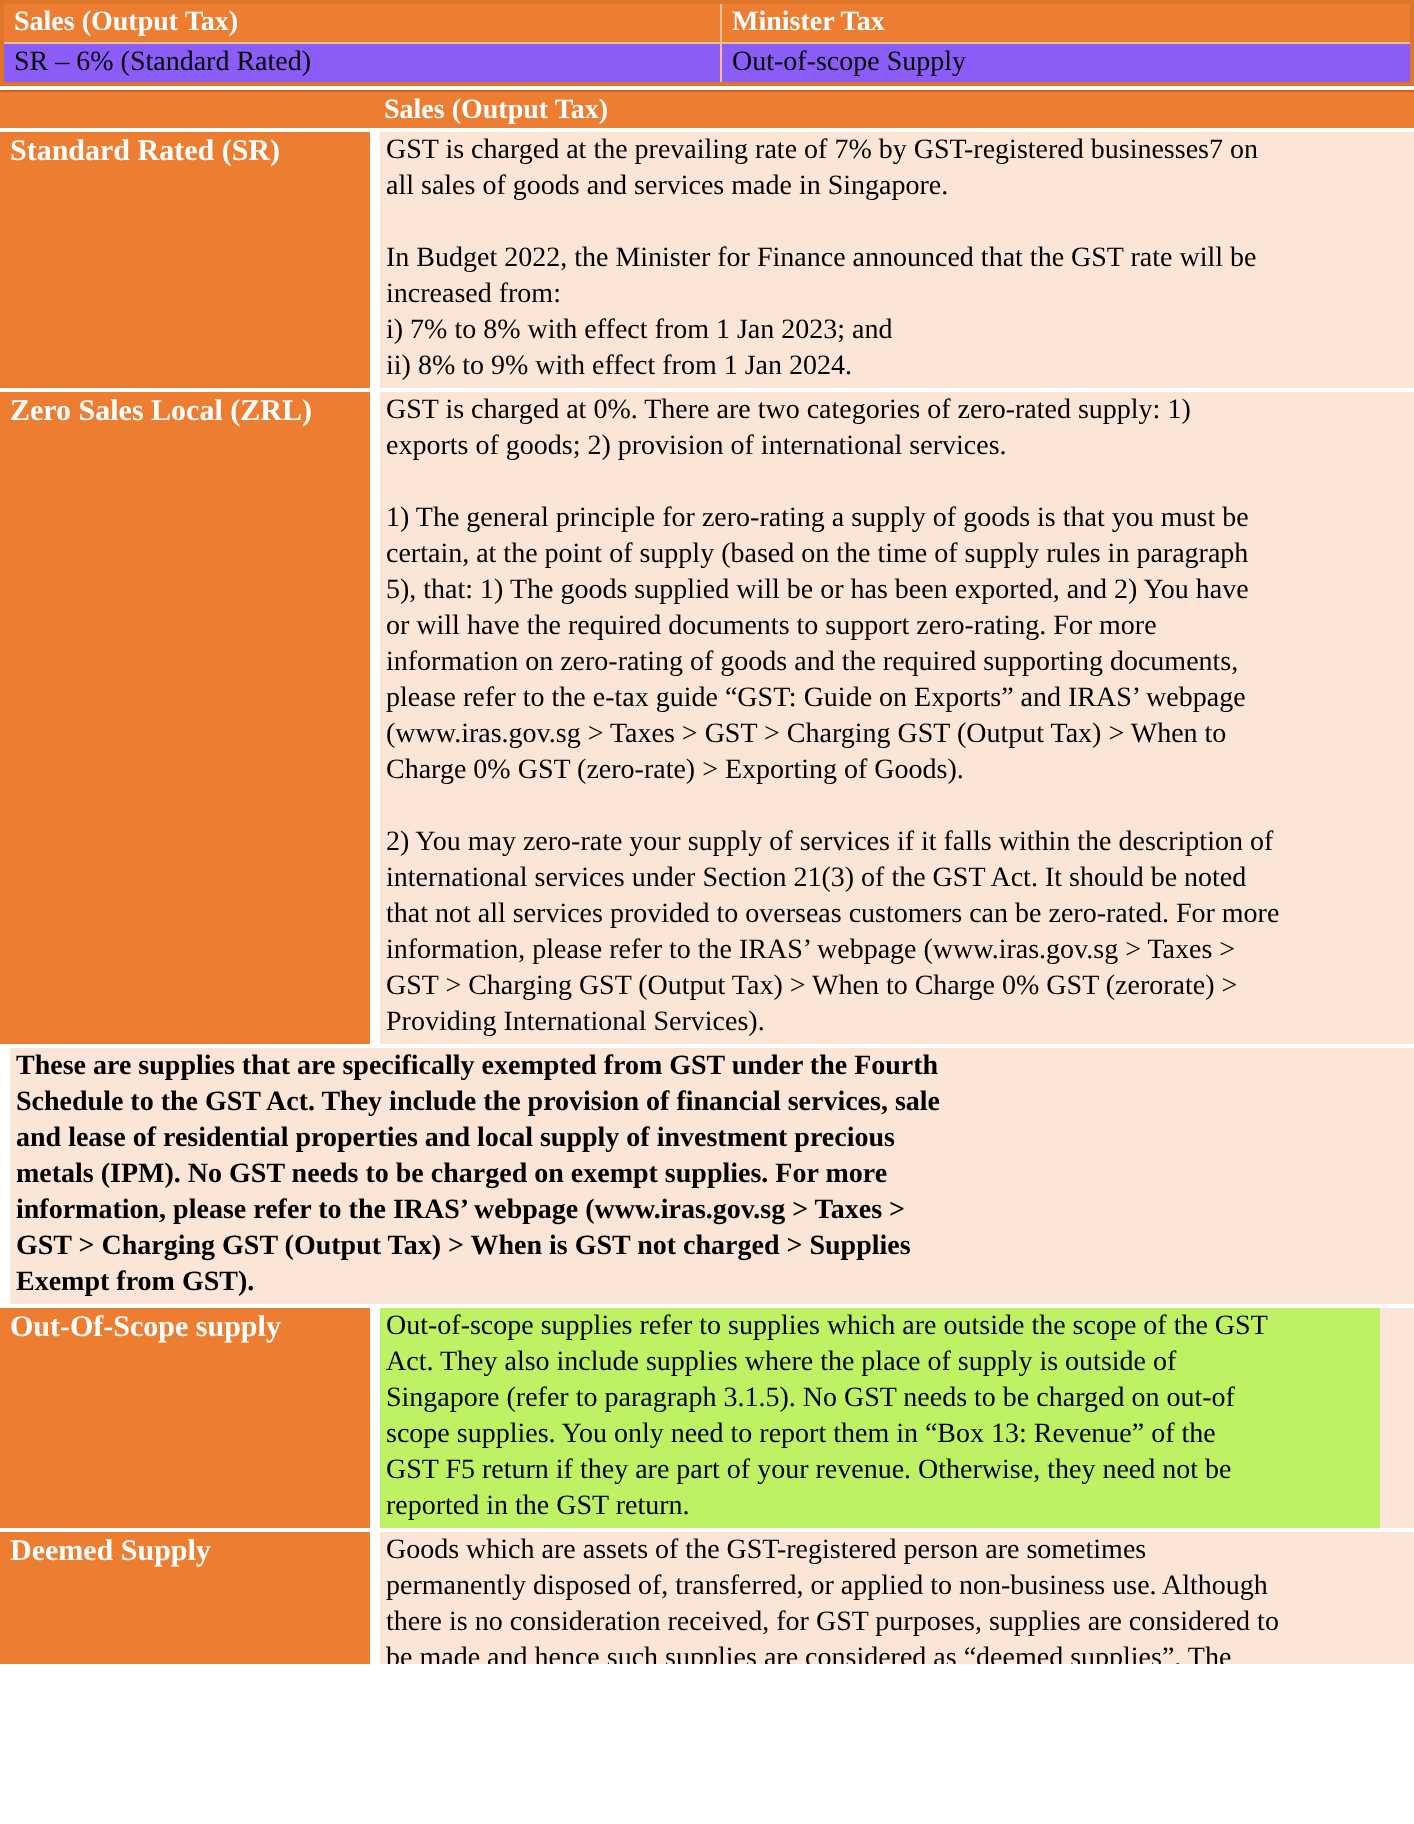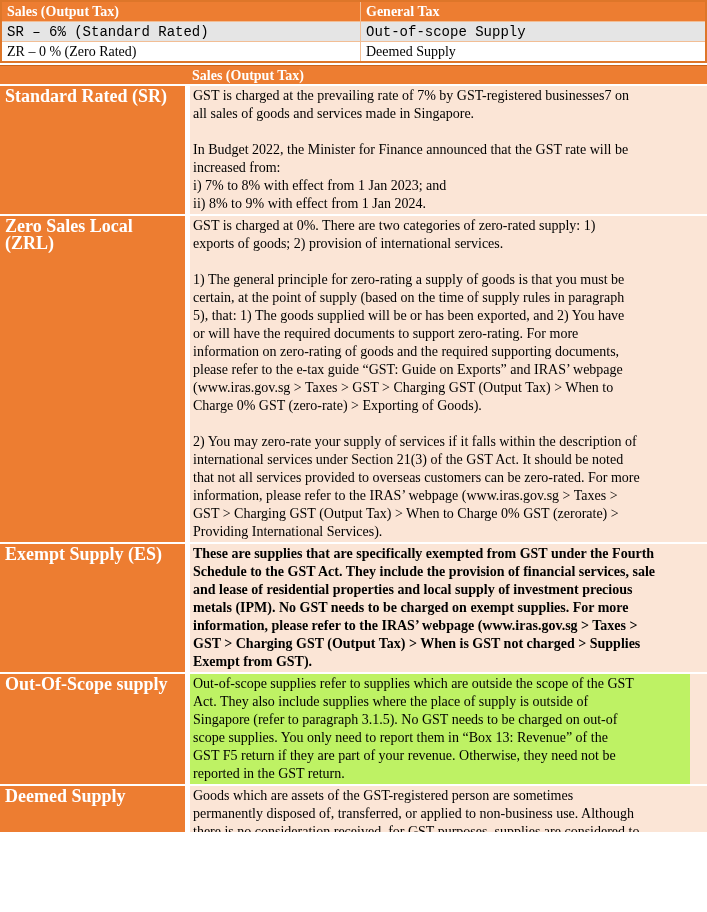--- a/index.html
+++ b/index.html
@@ -27,21 +27,21 @@
     padding:0 0 0 5px;
     text-align:left;
     overflow:hidden;
     white-space:nowrap;
   }
   table.top-table th {
     background:#ED7D31;
     color:#ffffff;
     font-weight:bold;
   }
-  table.top-table tr.peach td { background:#e5e5e5;font-family:Liberation Mono, monospace; }
+  table.top-table tr.peach td { background:#8b5cf6; }
   table.top-table tr.plain td { background:#ffffff; }
   .col1 { width:353px; }
 
   
   .detail-header {
     margin-top:2px;
     height:19px;
     line-height:19px;
     background:#ED7D31;
     border-top:1px solid #C9621A;
@@ -51,21 +51,21 @@
     padding-left:192px;
     box-sizing:border-box;
   }
   .drow { display:flex; margin-top:2px; align-items:stretch; }
   .dlabel {
     width:185px;
     flex:0 0 185px;
     background:#ED7D31;
     color:#ffffff;
     font-weight:bold;
-    font-size:18px;
+    font-size:15px;
     line-height:17px;
     padding:2px 4px 0 5px;
     box-sizing:border-box;
   }
   .dgap { width:5px; flex:0 0 5px; background:#ffffff; }
   .ddesc {
     flex:1;
     background:#FBE5D6;
     font-size:14px;
     line-height:18px;
@@ -84,29 +84,25 @@
 </style>
 </head>
 <body>
 
 <div class="page">
 
   <table class="top-table">
     <tbody>
         <tr>
       <th class="col1">Sales (Output Tax)</th>
-      <th>General Tax</th>
+      <th>Minister Tax</th>
     </tr>
     <tr class="peach">
       <td class="col1">SR – 6% (Standard Rated)</td>
       <td>Out-of-scope Supply</td>
-    </tr>
-    <tr class="plain">
-      <td class="col1">ZR – 0 % (Zero Rated)</td>
-      <td>Deemed Supply</td>
     </tr>
   </tbody>
     </table>
 
   <div class="detail-header">Sales (Output Tax)</div>
 
   <div class="drow">
     <div class="dlabel">Standard Rated (SR)</div>
     <div class="dgap"></div>
     <div class="ddesc h-sr">GST is charged at the prevailing rate of 7% by GST-registered businesses7 on
@@ -135,21 +131,20 @@
 
 2) You may zero-rate your supply of services if it falls within the description of
 international services under Section 21(3) of the GST Act. It should be noted
 that not all services provided to overseas customers can be zero-rated. For more
 information, please refer to the IRAS’ webpage (www.iras.gov.sg &gt; Taxes &gt;
 GST &gt; Charging GST (Output Tax) &gt; When to Charge 0% GST (zerorate) &gt;
 Providing International Services).</div>
   </div>
 
   <div class="drow">
-    <div class="dlabel">Exempt Supply (ES)</div>
     <div class="dgap"></div>
     <div class="ddesc h-es">These are supplies that are specifically exempted from GST under the Fourth
 Schedule to the GST Act. They include the provision of financial services, sale
 and lease of residential properties and local supply of investment precious
 metals (IPM). No GST needs to be charged on exempt supplies. For more
 information, please refer to the IRAS’ webpage (www.iras.gov.sg &gt; Taxes &gt;
 GST &gt; Charging GST (Output Tax) &gt; When is GST not charged &gt; Supplies
 Exempt from GST).</div>
   </div>
 

